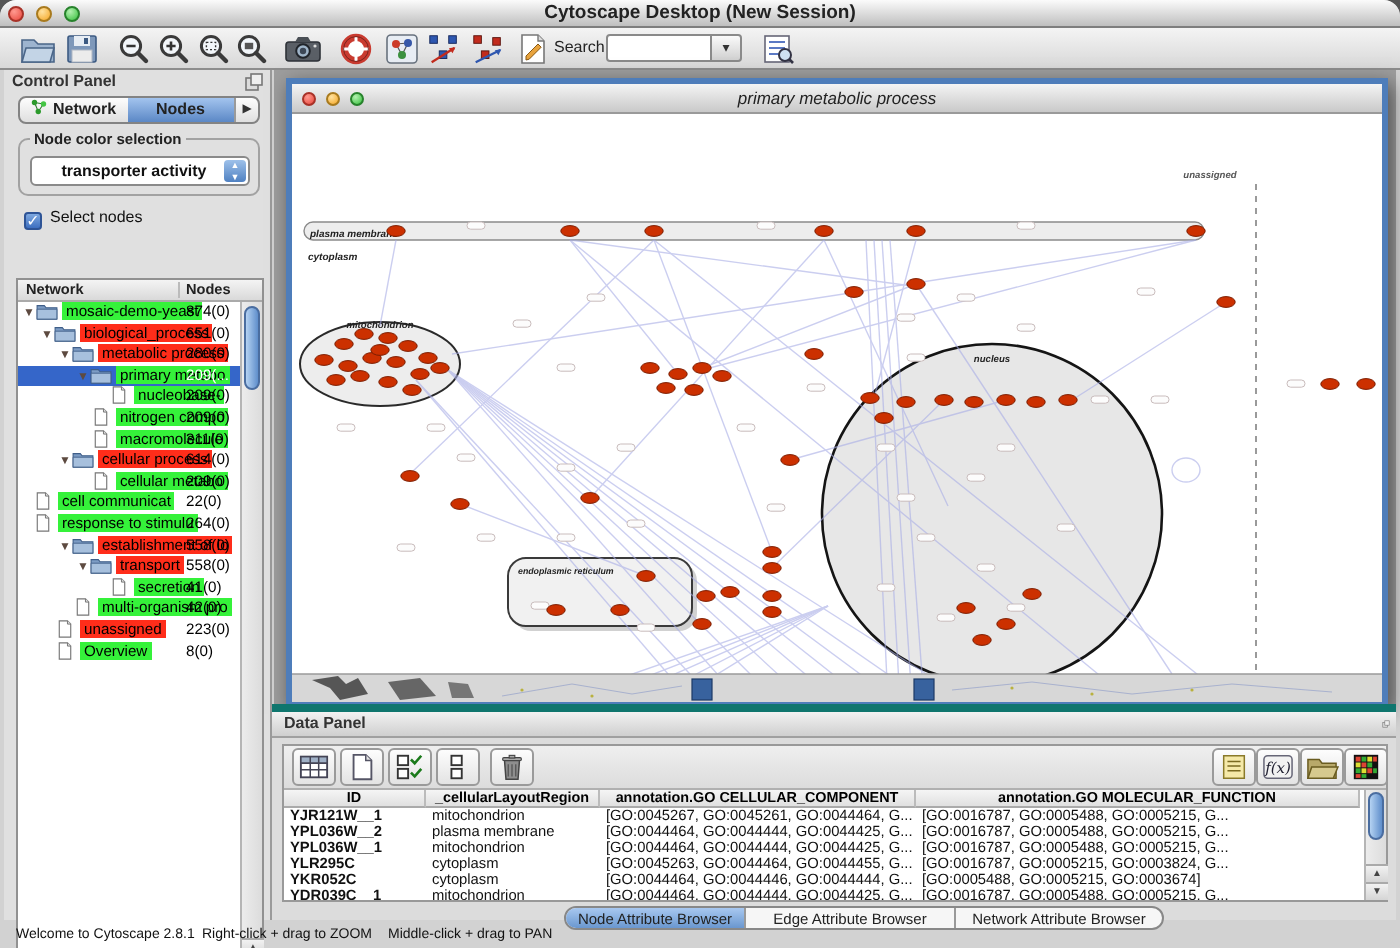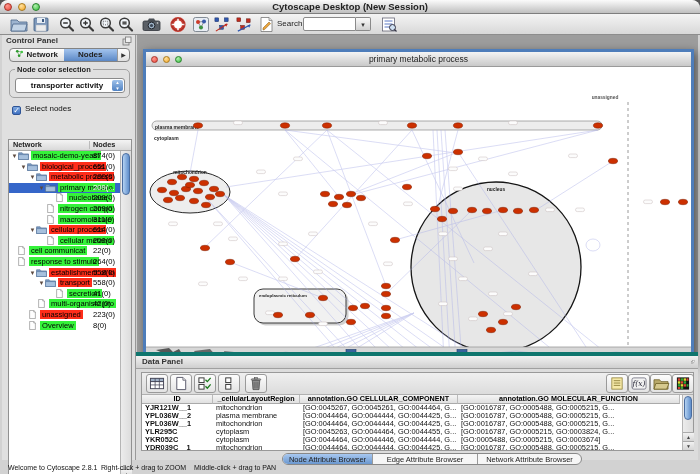--- a/index.html
+++ b/index.html
@@ -68,22 +68,22 @@
   .tlabel.red{background:#ff2d1a;}
   .tcount{position:absolute;left:84px;top:0;color:#000;}
   .trow.selected .tcount{color:#fff;}
   .tree-scroll{position:absolute;right:0;top:11px;bottom:0;width:11px;background:linear-gradient(90deg,#ececec,#dcdcdc);border-left:1px solid #b5b5b5;}
   .ts-thumb{position:absolute;left:1px;top:2px;width:8px;height:42px;border-radius:4px;
     background:linear-gradient(90deg,#b4d2f2,#5f8ecb);border:1px solid #4a6da0;}
   .ts-btn{position:absolute;left:0;width:11px;height:9px;font-size:5px;text-align:center;line-height:9px;color:#444;
     background:linear-gradient(#f2f2f2,#d5d5d5);border-top:1px solid #aaa;}
   
   .desktop{position:absolute;left:137px;top:35px;width:561px;height:317px;background:#9d9d9d;}
-  .netwin{position:absolute;left:6px;top:14px;width:551px;height:315px;border:3px solid #4e7dba;background:#fff;
-    box-shadow:2px 3px 9px rgba(0,0,0,.5);}
+  .netwin{position:absolute;left:6px;top:4px;width:551px;height:315px;border:3px solid #4e7dba;background:#fff;
+    box-shadow:2px 3px 9px rgba(0,0,0,.5);font-style:italic;}
   .nw-titlebar{position:relative;height:15px;background:linear-gradient(#f4f4f4,#c9c9c9);border-bottom:1px solid #9a9a9a;}
   .nw-titlebar .nw-title{position:absolute;left:0;right:0;top:0;height:15px;line-height:15px;text-align:center;
     font-size:8.5px;color:#222;}
   .nwl{position:absolute;top:4px;width:7px;height:7px;border-radius:50%;}
   .nwl.red{left:5px;background:radial-gradient(circle at 35% 30%,#ff9a90,#e8473c);border:.5px solid #a83228;}
   .nwl.yel{left:17px;background:radial-gradient(circle at 35% 30%,#ffe2a0,#f5a623);border:.5px solid #a87a1e;}
   .nwl.grn{left:29px;background:radial-gradient(circle at 35% 30%,#b4f0b0,#35c03c);border:.5px solid #27822c;}
   #net-svg{display:block;width:545px;height:294px;background:#fff;}
   
   .dpanel{position:absolute;left:136px;top:352px;width:562px;height:108px;background:#dcdcdc;border-top:4px solid #0f766e;}

